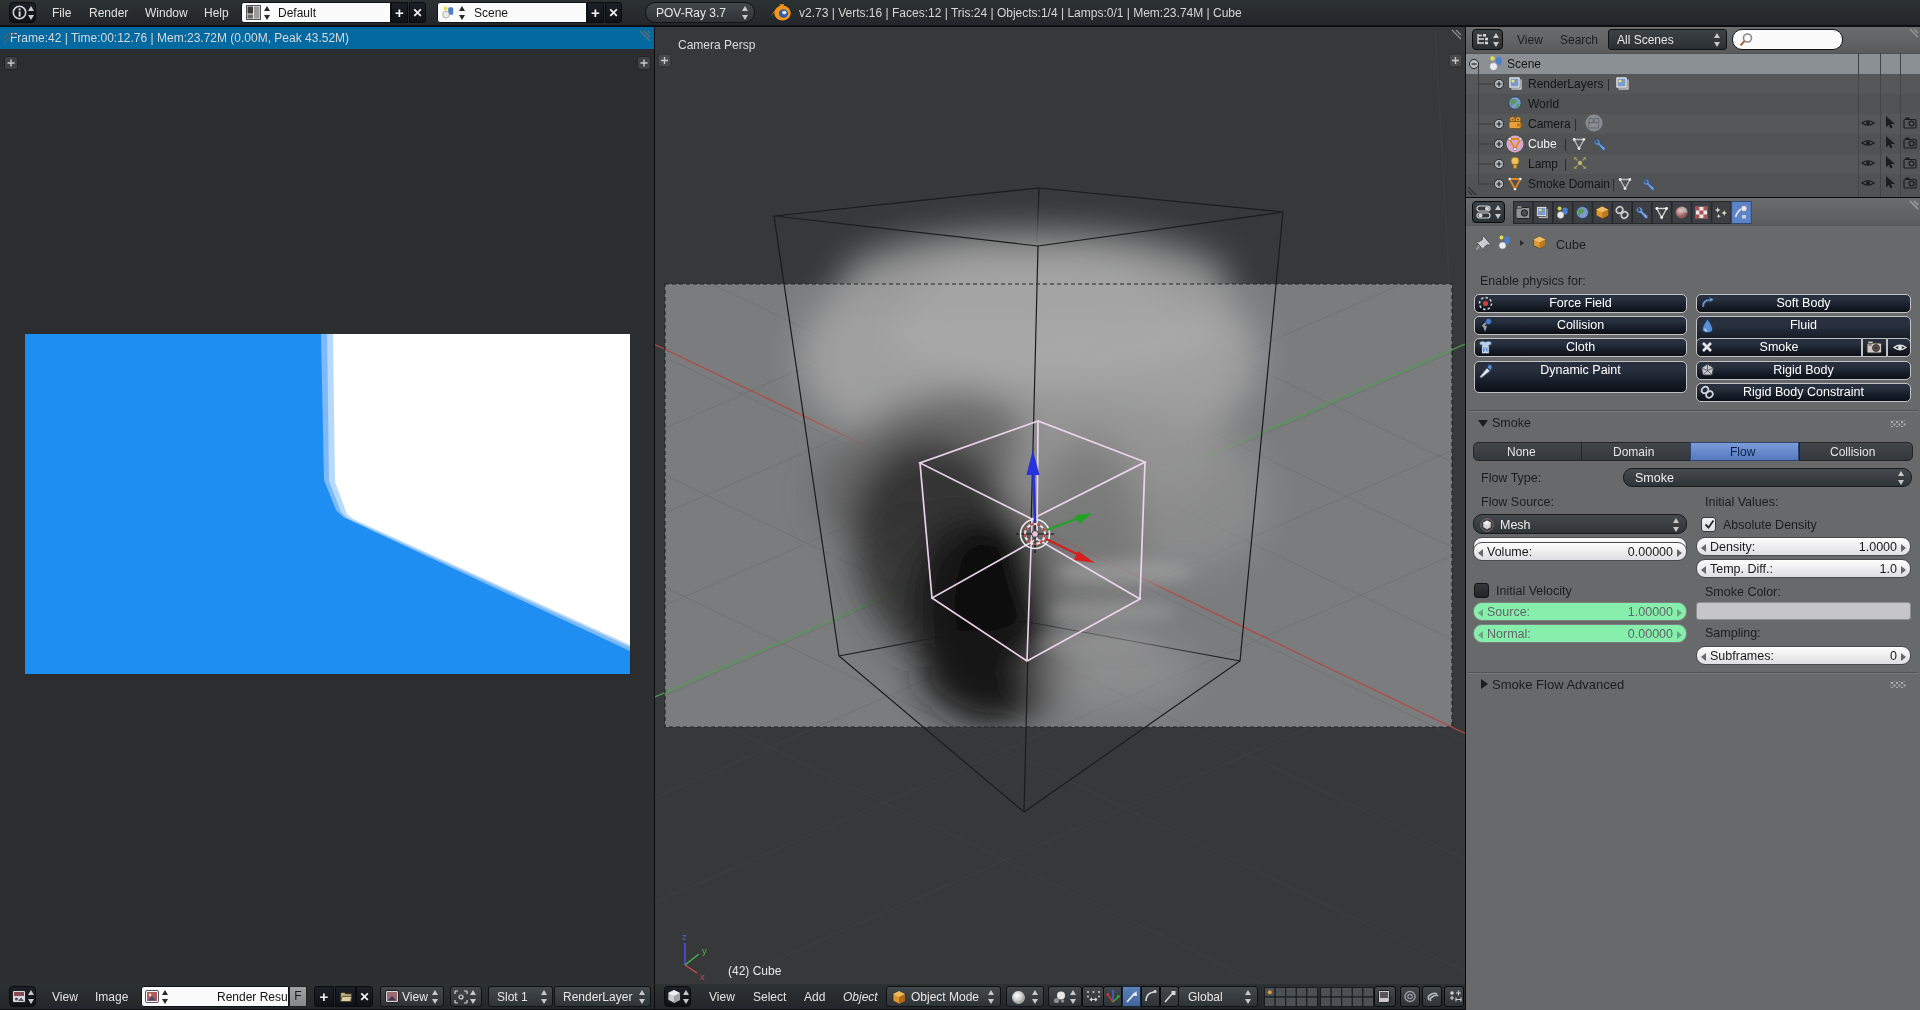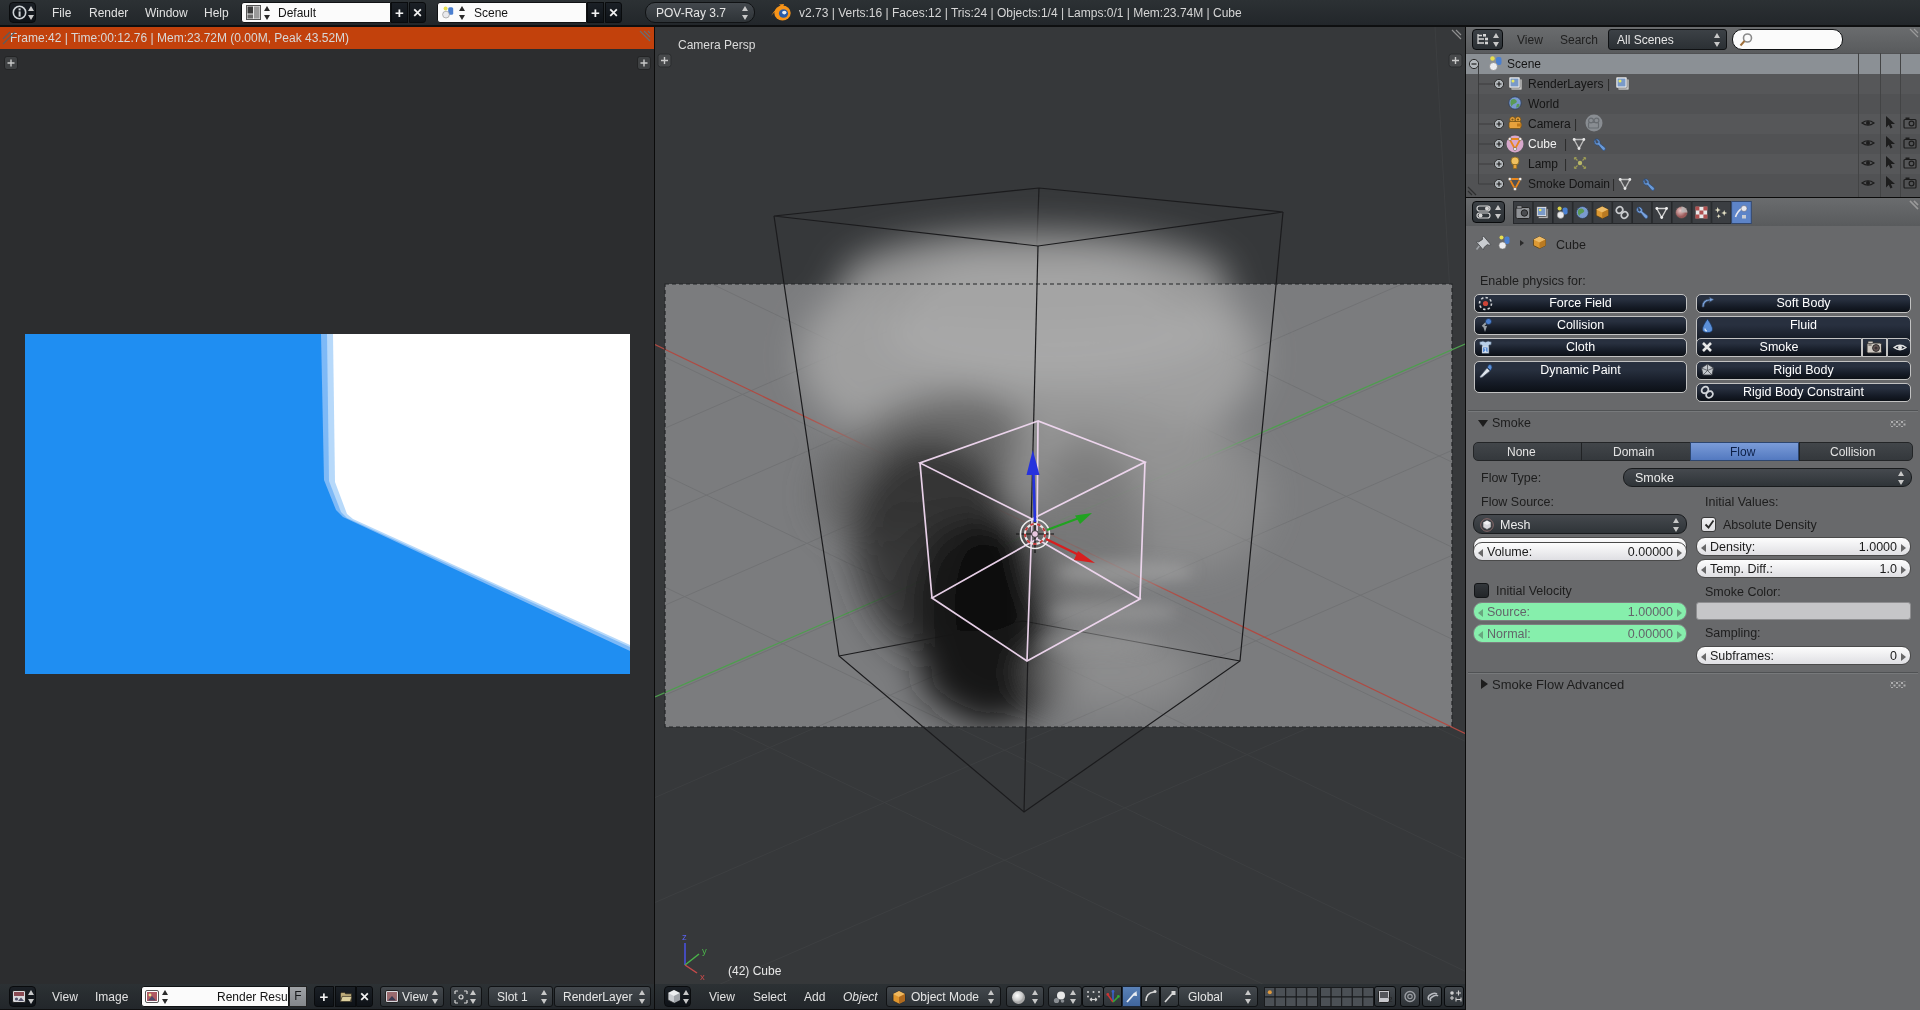--- a/index.html
+++ b/index.html
@@ -92,21 +92,21 @@
     <ellipse cx="12.5" cy="9" rx="8.2" ry="7.6" fill="#f79419"></ellipse>
     <path d="M1,12 Q5,4 12,3 L9,0.5 L14,0 L13,3.2 Q6,5.5 1,12 Z" fill="#f79419"></path>
     <ellipse cx="13.5" cy="9.5" rx="4.6" ry="4.2" fill="#2a5ca8"></ellipse>
     <ellipse cx="14.3" cy="8.6" rx="2.2" ry="1.8" fill="#e8eef5"></ellipse>
   </svg>
   <span class="menu" style="left:799px;top:6px;color:#d6d6d6;">v2.73 | Verts:16 | Faces:12 | Tris:24 | Objects:1/4 | Lamps:0/1 | Mem:23.74M | Cube</span>
 </div>
 
 <div class="abs" style="left:0;top:27px;width:654px;height:983px;background:#2c2d2f;">
 
-  <div class="abs" style="left:0;top:0;width:654px;height:22px;background:#c2410c;color:#d8d8d8;">
+  <div class="abs" style="left:0;top:0;width:654px;height:22px;background:#0369a1;color:#d8d8d8;">
     <span style="position:absolute;left:10px;top:4px;">Frame:42 | Time:00:12.76 | Mem:23.72M (0.00M, Peak 43.52M)</span>
     <svg style="position:absolute;right:2px;top:2px;" width="18" height="18" viewBox="0 0 18 18">
           <path d="M6,2 L16,12 M10,2 L16,8 M14,2 L16,4" stroke="#6a6d70" stroke-width="1.3"></path>
         </svg>
     <svg style="position:absolute;left:1px;top:3px;" width="16" height="16" viewBox="0 0 16 16">
           <path d="M2,14 L14,2 M2,9 L9,2" stroke="#5a5d60" stroke-width="1.2"></path>
         </svg>
   </div>
   <svg class="abs" style="left:4px;top:29px;" width="14" height="14" viewBox="0 0 14 14">
     <rect x="0.5" y="0.5" width="13" height="13" rx="2.5" fill="#3f4143" stroke="#232425"></rect>

